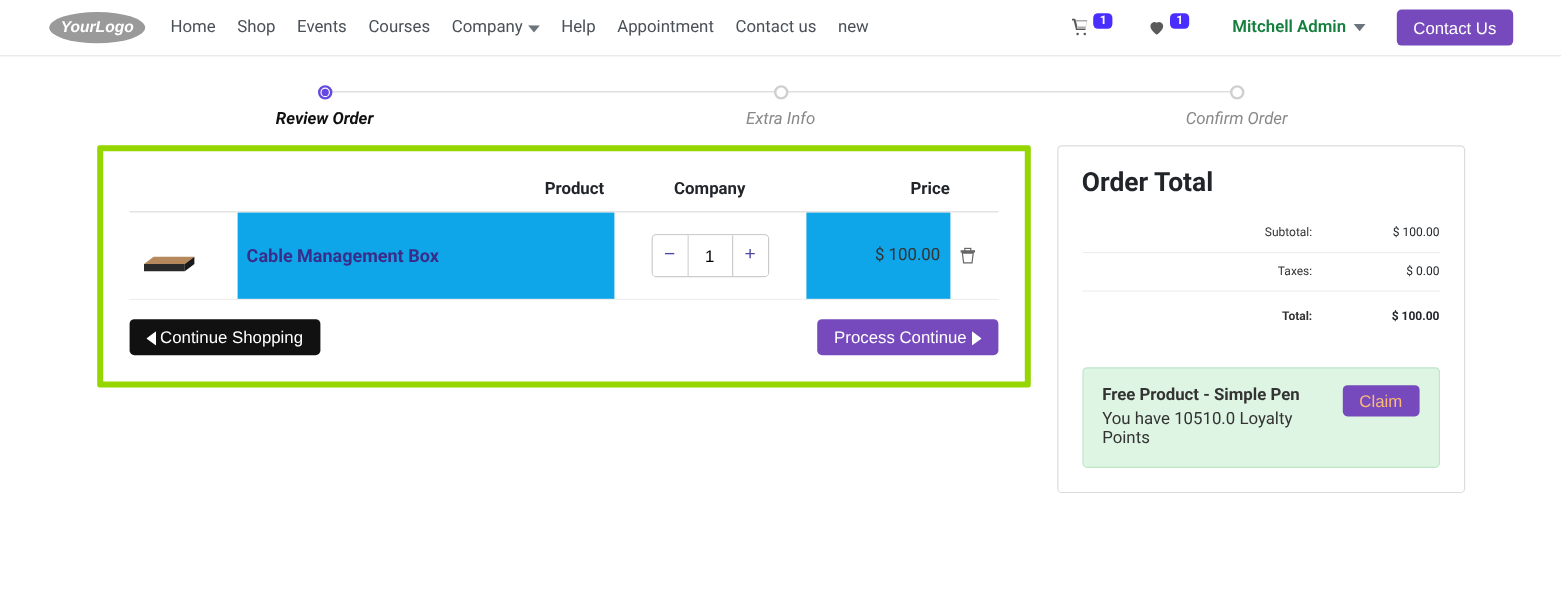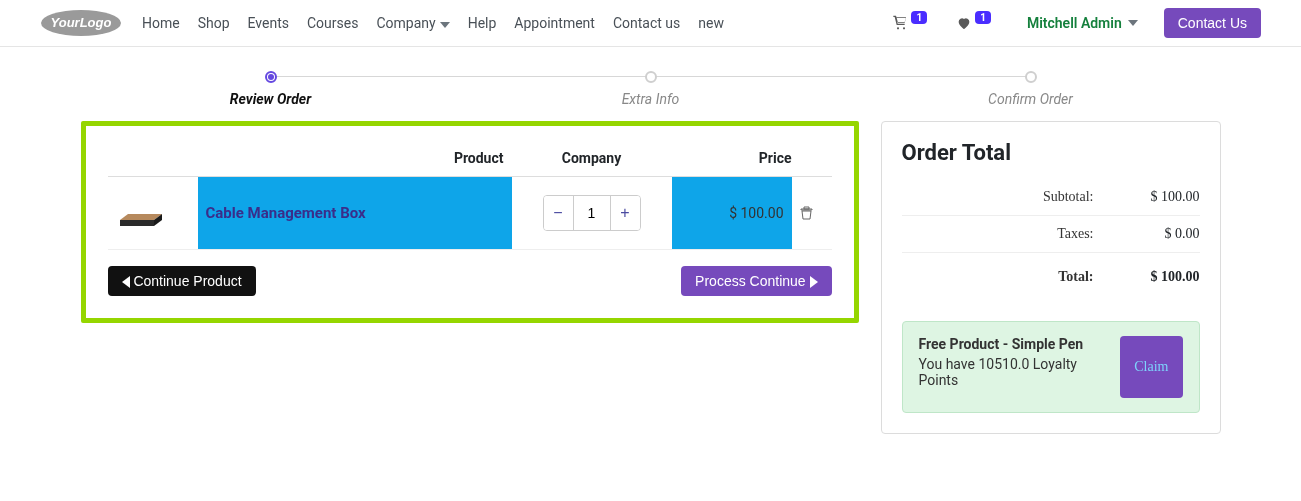--- a/index.html
+++ b/index.html
@@ -124,37 +124,37 @@
     td.del { width: 40px; text-align: center; color: #666; cursor: pointer; }
 
     .cart-actions {
       display: flex; justify-content: space-between; margin-top: 16px;
     }
 
     .card {
       border: 1px solid #dcdcdc; border-radius: 4px; padding: 18px 20px 20px;
     }
     .card h2 { font-size: 22px; font-weight: 700; margin-bottom: 14px; }
-    .row { display: flex; padding: 10px 0; border-bottom: 1px solid #eee; font-size: 14px; font-family: Liberation Serif, serif; }
+    .row { display: flex; padding: 10px 0; border-bottom: 1px solid #eee; font-size: 10px; }
     .row.total { font-weight: 700; border-bottom: none; padding-top: 16px; }
     .row .label { color: #333; text-align: right; flex:1; padding-right: 26px;}
     .row .val { width: 80px; text-align: right; }
     .discount-link { text-align: right; margin-top: 10px; }
     .discount-link a { color: #5b6eae; font-size: 14px; text-decoration: none; cursor: pointer; }
 
     .reward {
       background: #def5e3; border: 1px solid #bfe6c8; border-radius: 4px; padding: 14px 16px;
       margin-top: 26px; display: flex; justify-content: space-between; gap: 12px; align-items: flex-start;
       font-size: 14px; color: #333;
     }
     .reward .title { font-weight: 700; margin-bottom: 4px; }
     .reward .sub { margin-bottom: 2px; }
     .claim-btn {
-      background: #764abc; color: #7dd3fc; border: none; border-radius: 4px; padding: 23px 14px;
-      font-size: 14px; cursor: pointer; font-family: Liberation Serif, serif;
+      background: #764abc; color: #fdba74; border: none; border-radius: 4px; padding: 5px 14px;
+      font-size: 14px; cursor: pointer;
     }
     svg { display:block; }
     .chev { display:inline-block; vertical-align: middle; }
   </style>
 </head>
 <body>
 
 <div class="topnav">
   <span class="logo">
     <svg width="82" height="28" viewBox="0 0 82 28">
@@ -257,21 +257,21 @@
       </svg>
     </td>
             </tr>
           </tbody>
       </table>
       <div class="cart-actions">
         <button class="btn-black">
           <svg class="chev" width="8" height="12" viewBox="0 0 8 12">
               <path d="M8 0L0 6l8 6z" fill="#fff"></path>
             </svg>
-          <span>Continue Product</span>
+          <span>Continue Shopping</span>
         </button>
         <button class="btn-purple">
           <span>Process Continue</span>
           <svg class="chev" width="8" height="12" viewBox="0 0 8 12">
               <path d="M0 0l8 6-8 6z" fill="#fff"></path>
             </svg>
         </button>
       </div>
     </div>
 

